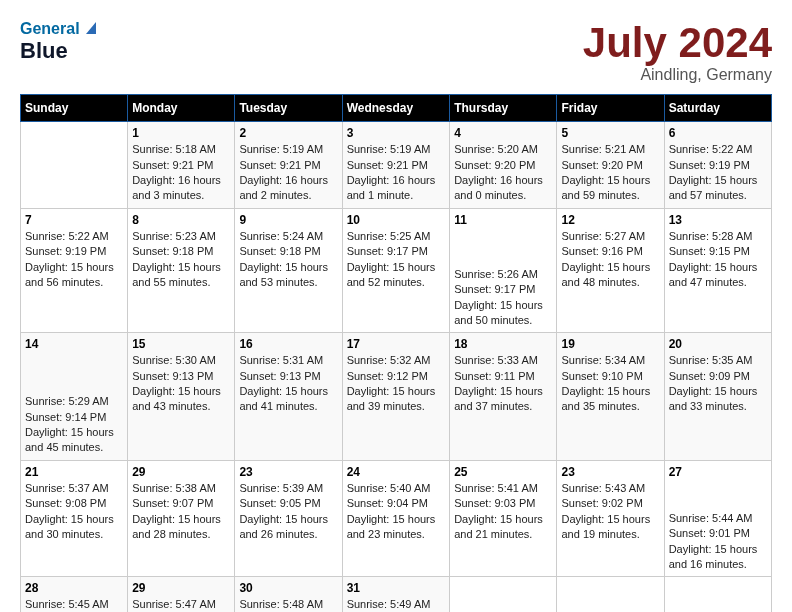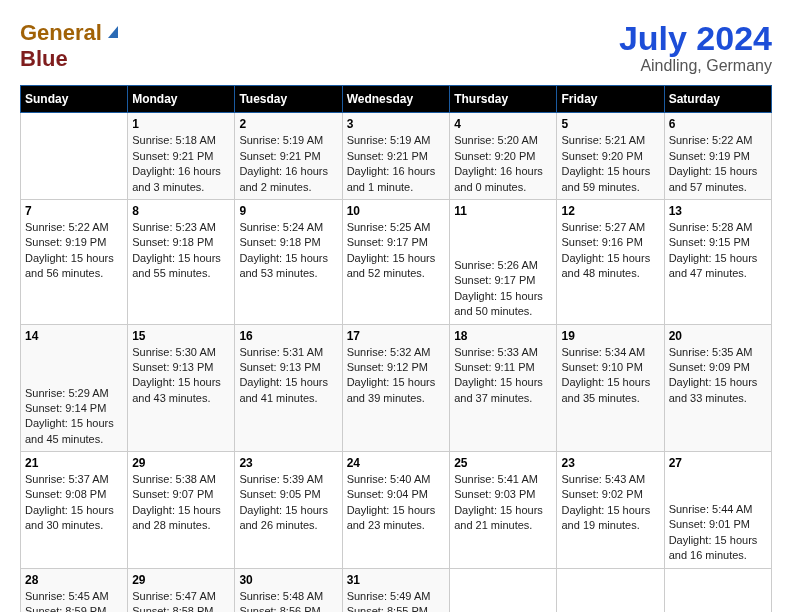--- a/index.html
+++ b/index.html
@@ -22,23 +22,23 @@
       align-items: flex-start;
     }
     .logo-row {
       display: flex;
       align-items: center;
     }
     .title-section {
       text-align: right;
     }
     .month-title {
-      font-size: 34px;
+      font-size: 42px;
       font-weight: bold;
-      color: #1d4ed8;
+      color: #7f1d1d;
       line-height: 1.1;
     }
     .location-title {
       font-size: 16px;
       color: #555;
     }
     table {
       width: 100%;
       border-collapse: collapse;
       font-size: 11px;
@@ -79,27 +79,27 @@
     td.empty {
       background: #fff;
     }
   </style>
 </head>
 <body>
 
 <div class="header">
   <div class="logo">
     <div class="logo-row">
-      <span style="font-size:22px;font-weight:bold;color:#a16207;">General</span>
+      <span style="font-size:16px;font-weight:bold;color:#0369a1;">General</span>
       <svg width="18" height="18" viewBox="0 0 18 18" style="margin-left:2px;margin-top:-4px;">
         <polygon points="4,16 14,16 14,4" fill="#2a6ab5"></polygon>
       </svg>
     </div>
     <div>
-      <span style="font-size:22px;font-weight:bold;color:#7f1d1d;">Blue</span>
+      <span style="font-size:22px;font-weight:bold;color:#0f172a;">Blue</span>
     </div>
   </div>
   <div class="title-section">
     <div class="month-title">July 2024</div>
     <div class="location-title">Aindling, Germany</div>
   </div>
 </div>
 
 <table>
   <thead>

